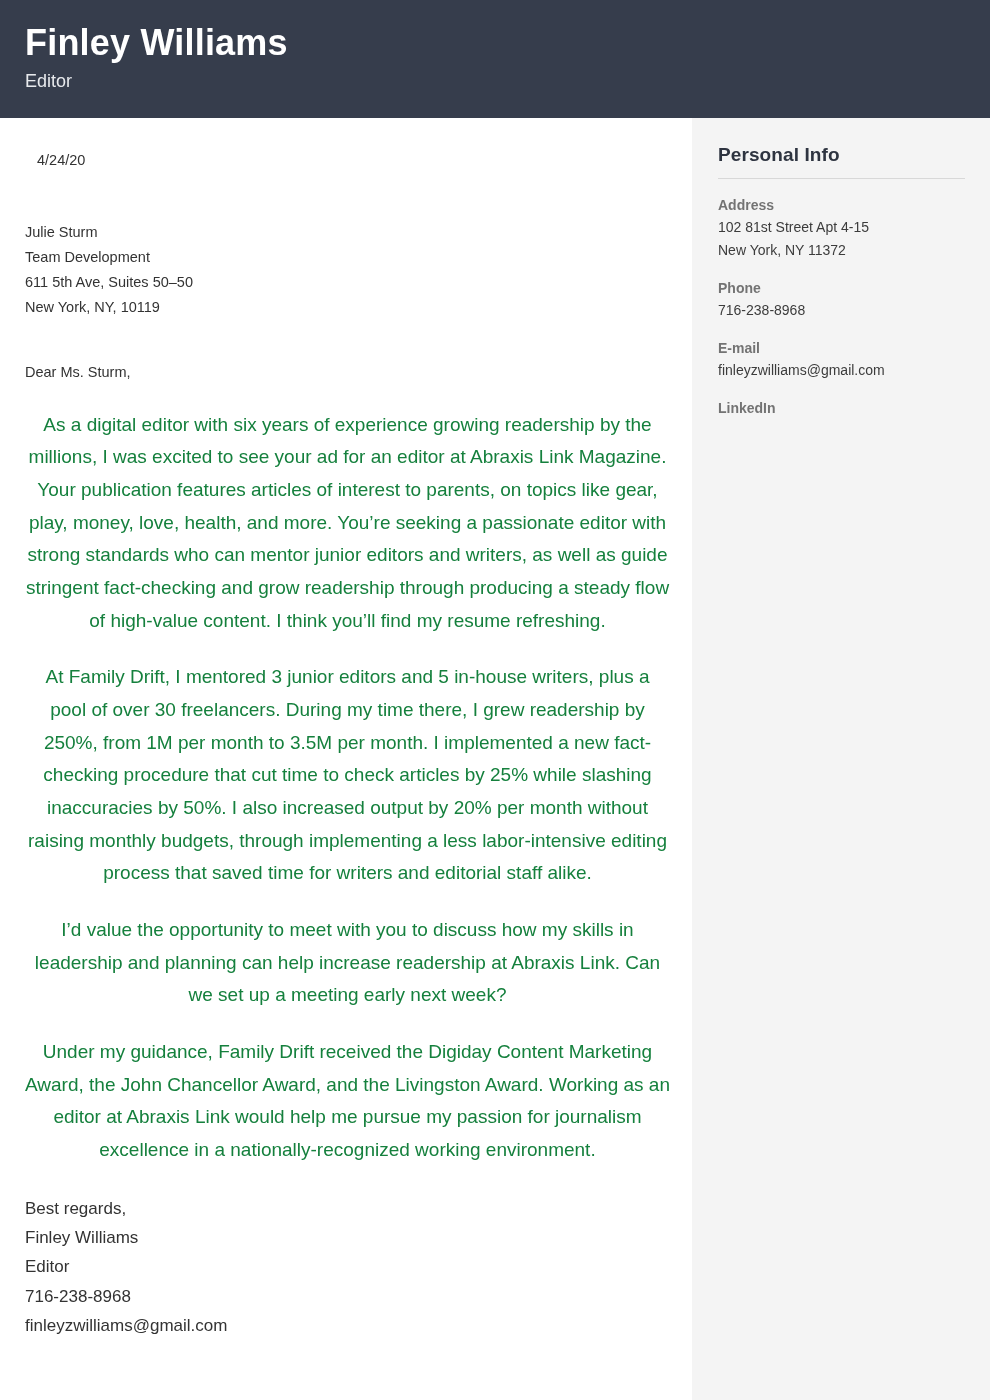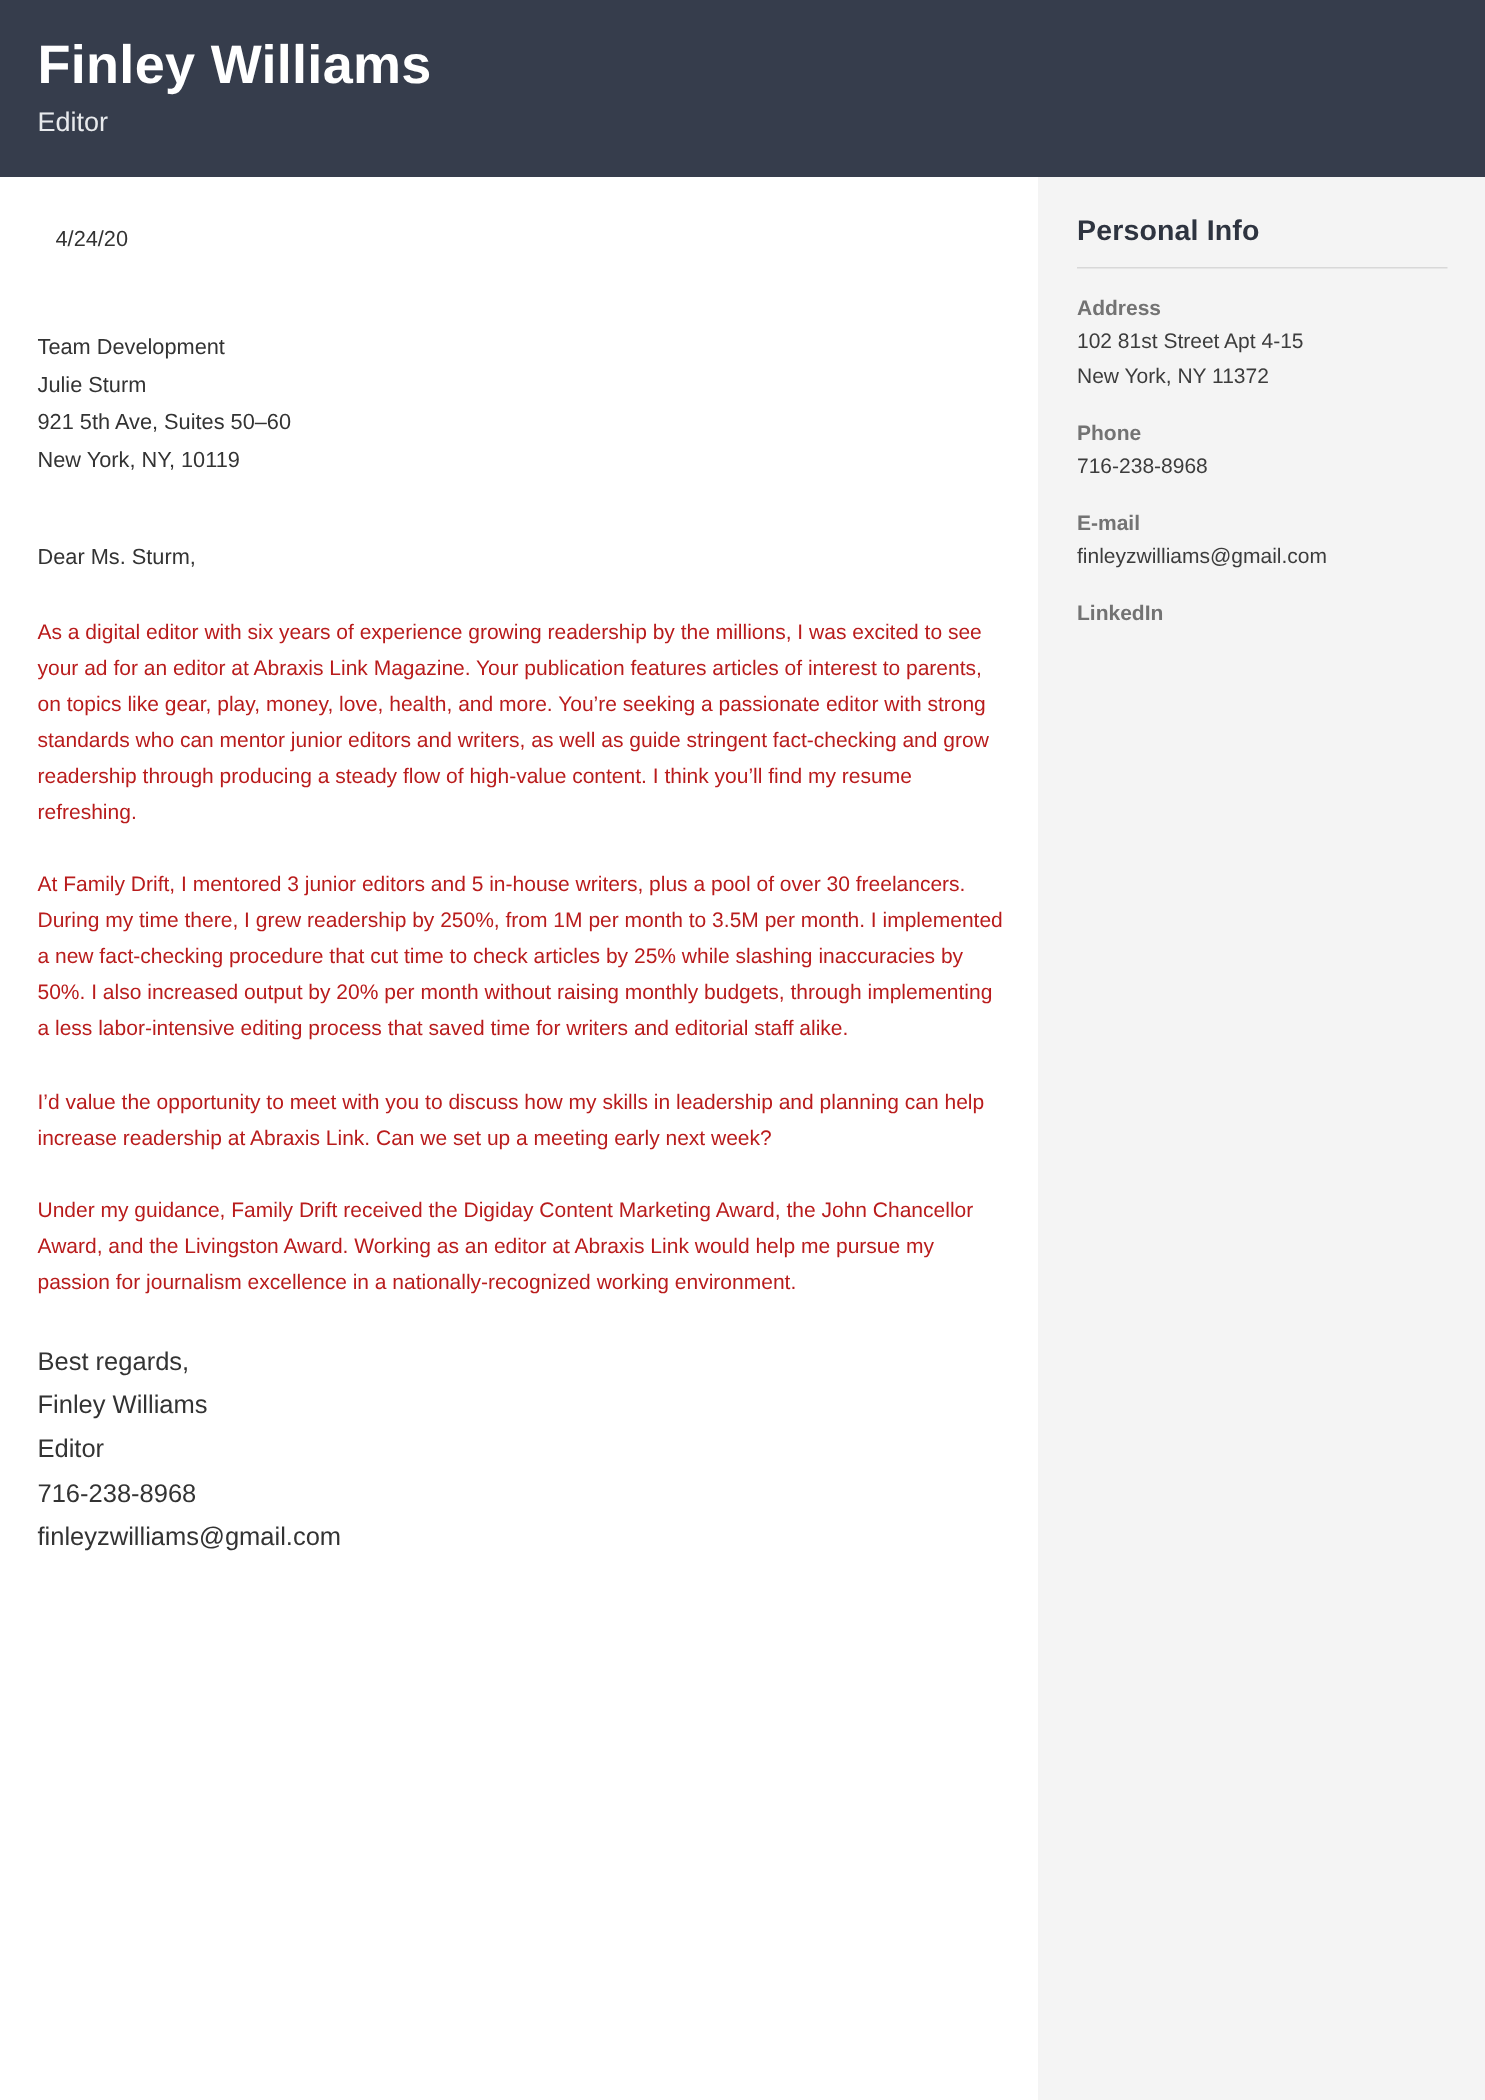--- a/index.html
+++ b/index.html
@@ -102,26 +102,26 @@
     font-size: 14.5px;
     color: #333333;
     line-height: 1.72;
     margin: 40px 0 0 0;
   }
 
   .letter-body {
     margin: 0;
   }
   .letter-para {
-    font-size: 14px;
-    color: #b91c1c;
+    font-size: 19px;
+    color: #15803d;
     line-height: 1.72;
     margin: 24px 0 0 0;
     width: 645px;
-    text-align: left;
+    text-align: center;
   }
 
   .closing {
     margin: 27px 0 0 0;
   }
   .closing-line {
     font-size: 17px;
     color: #333333;
     line-height: 1.72;
     margin: 0;
@@ -171,23 +171,23 @@
     <div class="header-title">Editor</div>
   </div>
 
   <div class="content">
 
     <div class="letter">
 
       <div class="letter-date">4/24/20</div>
 
       <div class="recipient">
+        <div class="recipient-line">Julie Sturm</div>
         <div class="recipient-line">Team Development</div>
-        <div class="recipient-line">Julie Sturm</div>
-        <div class="recipient-line">921 5th Ave, Suites 50–60</div>
+        <div class="recipient-line">611 5th Ave, Suites 50–50</div>
         <div class="recipient-line">New York, NY, 10119</div>
       </div>
 
       <div class="salutation">Dear Ms. Sturm,</div>
 
       <div class="letter-body">
         <p class="letter-para">As a digital editor with six years of experience growing readership by the millions, I was excited to see your ad for an editor at Abraxis Link Magazine. Your publication features articles of interest to parents, on topics like gear, play, money, love, health, and more. You’re seeking a passionate editor with strong standards who can mentor junior editors and writers, as well as guide stringent fact-checking and grow readership through producing a steady flow of high-value content. I think you’ll find my resume refreshing.</p>
         <p class="letter-para">At Family Drift, I mentored 3 junior editors and 5 in-house writers, plus a pool of over 30 freelancers. During my time there, I grew readership by 250%, from 1M per month to 3.5M per month. I implemented a new fact-checking procedure that cut time to check articles by 25% while slashing inaccuracies by 50%. I also increased output by 20% per month without raising monthly budgets, through implementing a less labor-intensive editing process that saved time for writers and editorial staff alike.</p>
         <p class="letter-para">I’d value the opportunity to meet with you to discuss how my skills in leadership and planning can help increase readership at Abraxis Link. Can we set up a meeting early next week?</p>
         <p class="letter-para">Under my guidance, Family Drift received the Digiday Content Marketing Award, the John Chancellor Award, and the Livingston Award. Working as an editor at Abraxis Link would help me pursue my passion for journalism excellence in a nationally-recognized working environment.</p>

